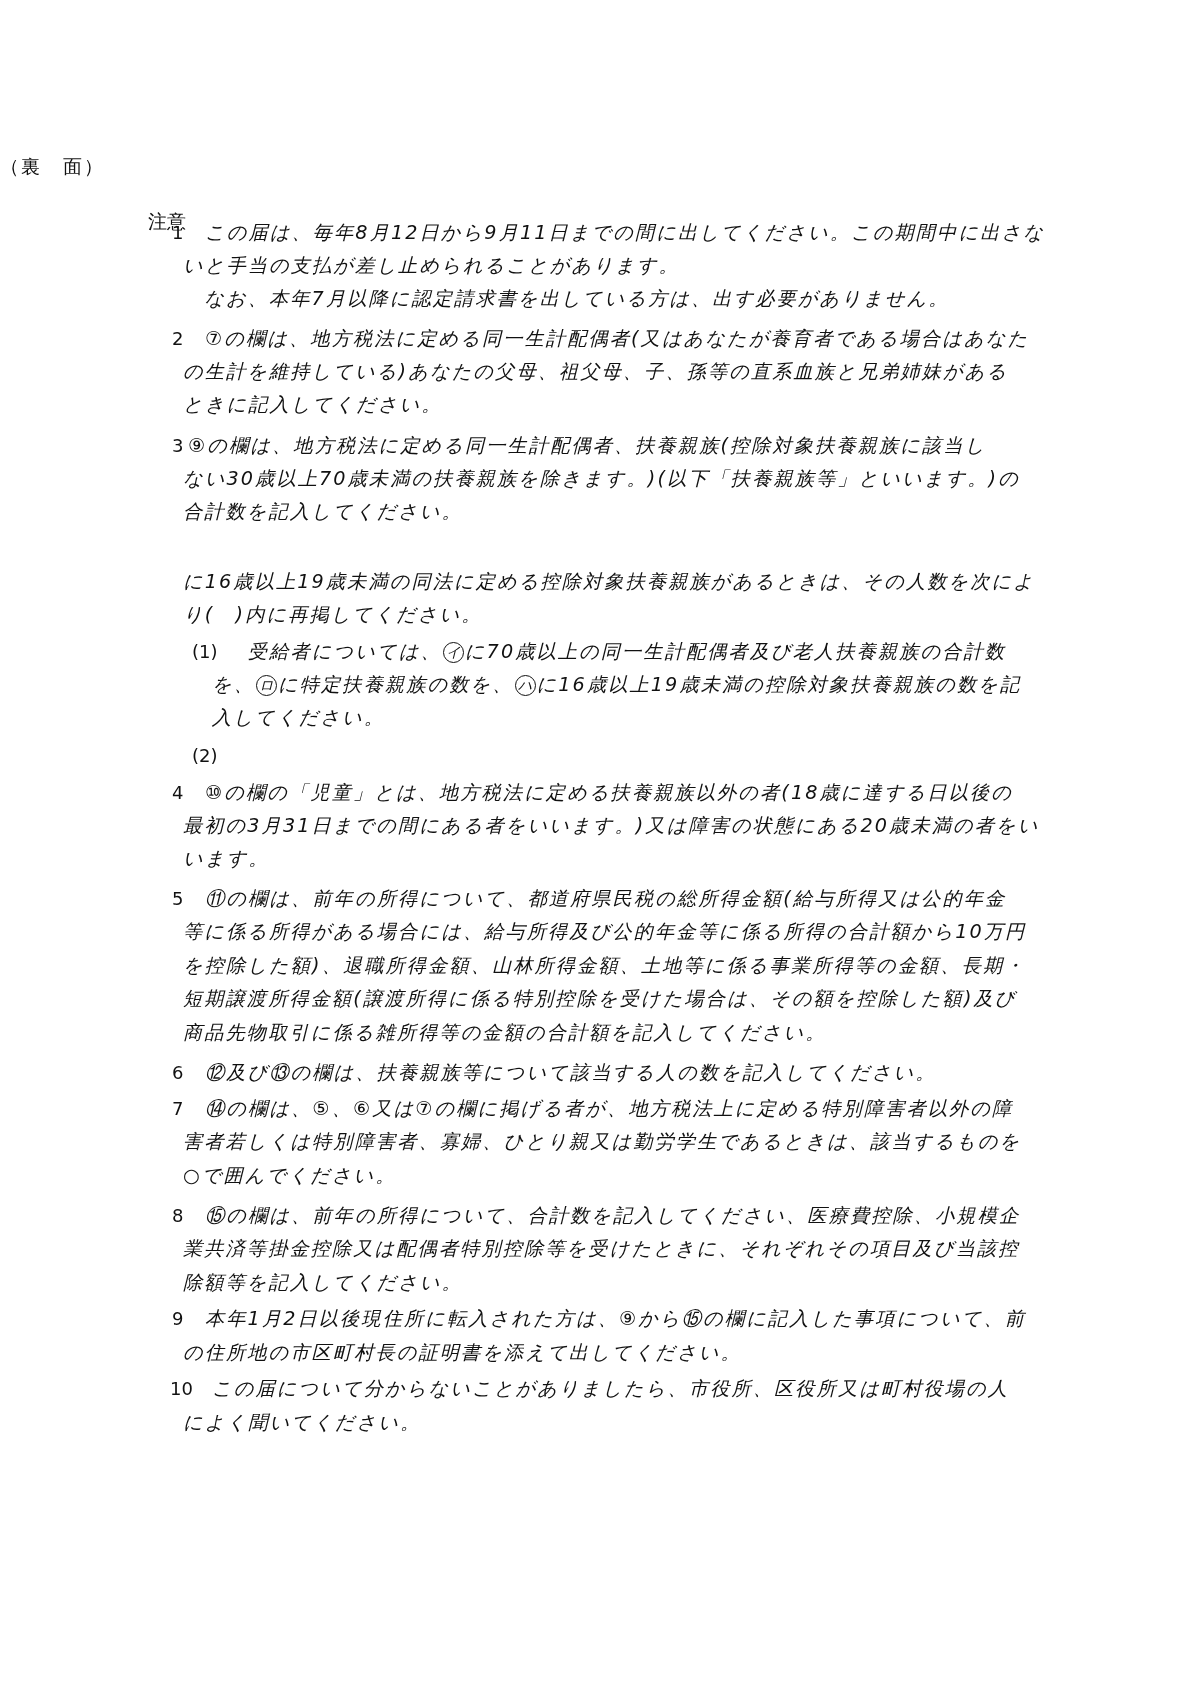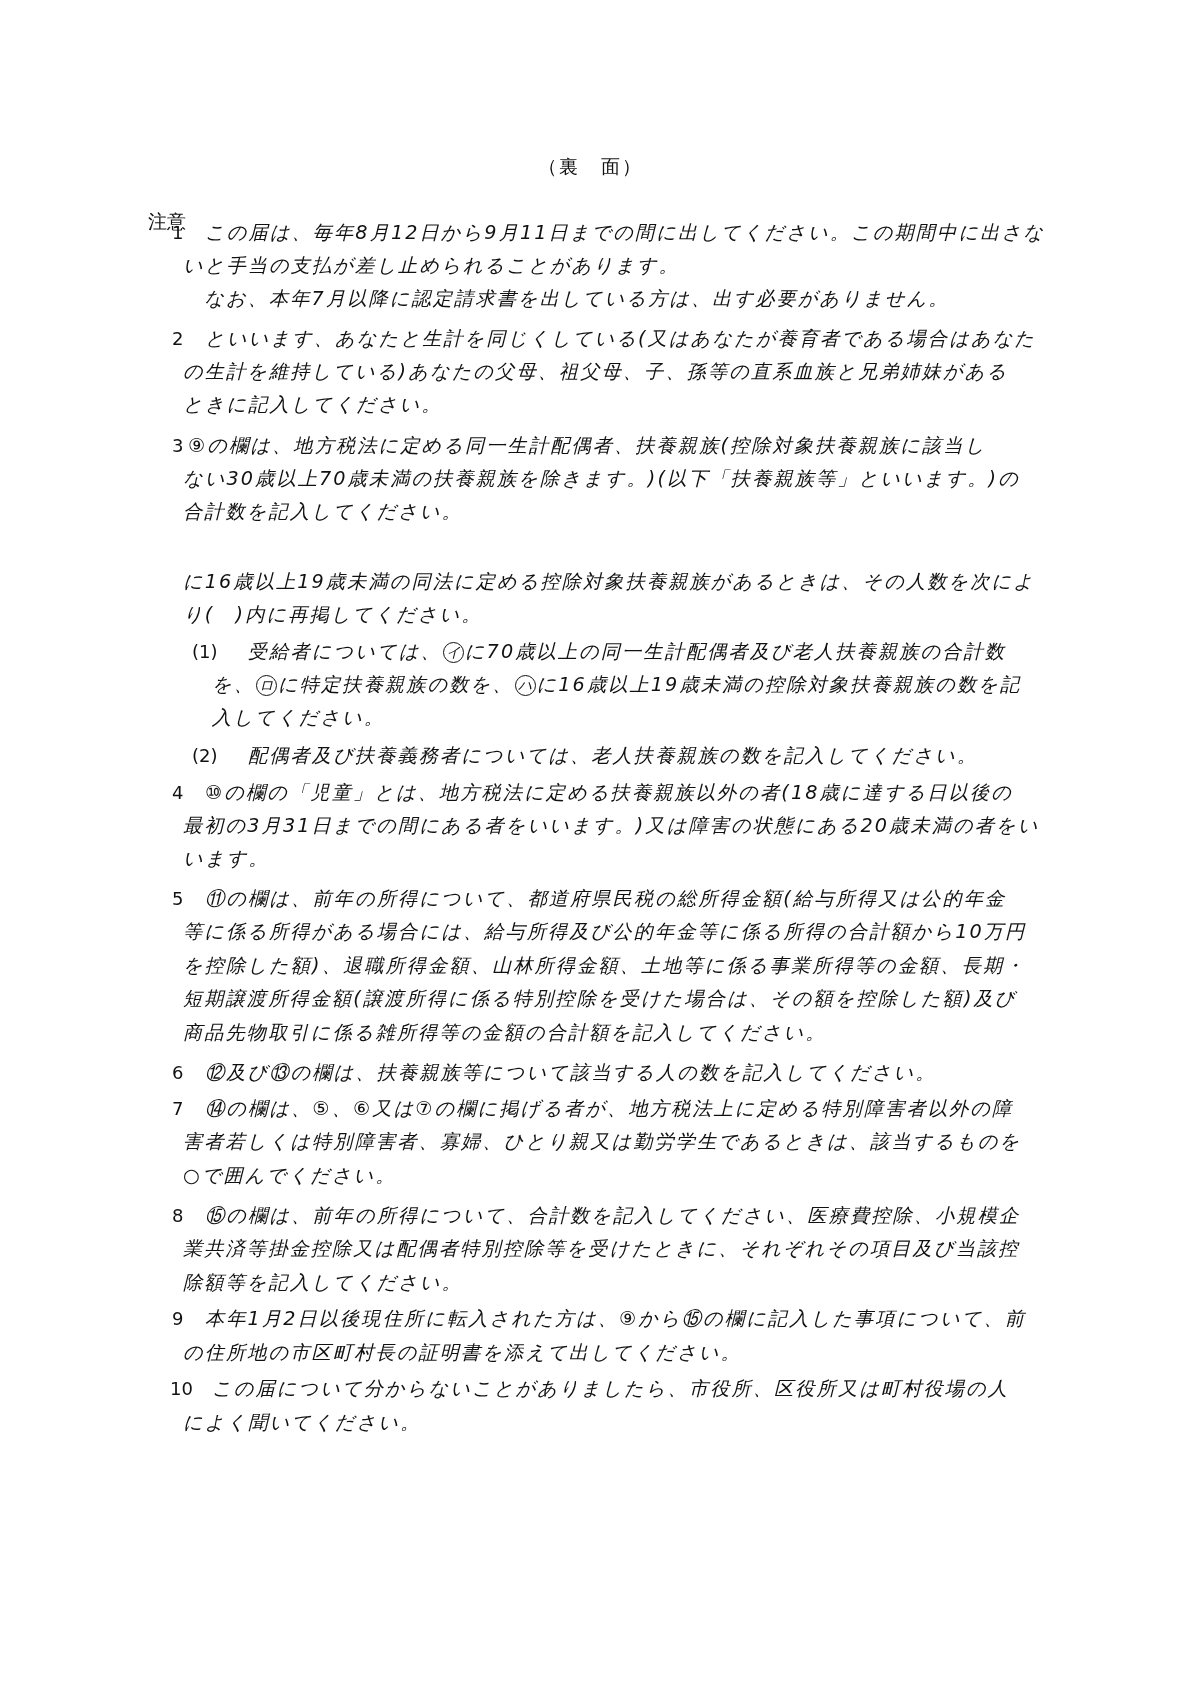--- a/index.html
+++ b/index.html
@@ -3,21 +3,21 @@
 <meta charset="utf-8">
 <style>
   html, body { margin: 0; padding: 0; background: #ffffff; }
   body {
     width: 1181px; height: 1695px; position: relative; overflow: hidden;
     font-family: "DejaVu Sans", "Liberation Sans", sans-serif;
     color: #111111;
   }
   .page { position: absolute; left: 0; top: 0; width: 1181px; height: 1695px; }
   .title {
-    position: absolute; top: 150px; left: 0; width: 1181px; text-align: center;
+    position: absolute; top: 150px; left: 0; width: 1181px; text-align: left;
     font-size: 19px; letter-spacing: 2px; line-height: 32px;
   }
   .heading {
     position: absolute; top: 185px; left: 148px; font-size: 19px; line-height: 32px; margin-top: 20px;
   }
   .line {
     position: absolute; font-size: 19.2px; line-height: 32px; white-space: nowrap;
     letter-spacing: 2.1px;
     font-style: italic;
   }
@@ -34,42 +34,41 @@
 <div class="page">
   <div class="title">（裏　面）</div>
   <div class="heading">注意</div>
 
   <div class="num" style="left:172px;top:217px">1</div>
   <div class="line" style="left:205px;top:217px">この届は、毎年8月12日から9月11日までの間に出してください。この期間中に出さな</div>
   <div class="line" style="left:183px;top:250px">いと手当の支払が差し止められることがあります。</div>
   <div class="line" style="left:183px;top:283px">　なお、本年7月以降に認定請求書を出している方は、出す必要がありません。</div>
 
   <div class="num" style="left:172px;top:323px">2</div>
-  <div class="line" style="left:205px;top:323px">といいます、あなたと生計を同じくしている(又はあなたが養育者である場合はあなた</div>
+  <div class="line" style="left:205px;top:323px">⑦の欄は、地方税法に定める同一生計配偶者(又はあなたが養育者である場合はあなた</div>
   <div class="line" style="left:183px;top:356px">の生計を維持している)あなたの父母、祖父母、子、孫等の直系血族と兄弟姉妹がある</div>
   <div class="line" style="left:183px;top:389px">ときに記入してください。</div>
 
   <div class="num" style="left:172px;top:430px">3</div>
   <div class="line" style="left:188px;top:430px">⑨の欄は、地方税法に定める同一生計配偶者、扶養親族(控除対象扶養親族に該当し</div>
   <div class="line" style="left:183px;top:463px">ない30歳以上70歳未満の扶養親族を除きます。)(以下「扶養親族等」といいます。)の</div>
   <div class="line" style="left:183px;top:496px">合計数を記入してください。</div>
   <div class="line" style="left:183px;top:566px">に16歳以上19歳未満の同法に定める控除対象扶養親族があるときは、その人数を次によ</div>
   <div class="line" style="left:183px;top:599px">り(　)内に再掲してください。</div>
 
   <div class="num" style="left:192px;top:636px">(1)</div>
   <div class="line" style="left:248px;top:636px">
     <span>受給者については、</span><span class="circ">イ</span><span>に70歳以上の同一生計配偶者及び老人扶養親族の合計数</span>
   </div>
   <div class="line" style="left:212px;top:669px">
     <span>を、</span><span class="circ">ロ</span><span>に特定扶養親族の数を、</span><span class="circ">ハ</span><span>に16歳以上19歳未満の控除対象扶養親族の数を記</span>
   </div>
   <div class="line" style="left:212px;top:702px">入してください。</div>
 
   <div class="num" style="left:192px;top:740px">(2)</div>
-  <div class="line" style="left:248px;top:740px">配偶者及び扶養義務者については、老人扶養親族の数を記入してください。</div>
 
   <div class="num" style="left:172px;top:777px">4</div>
   <div class="line" style="left:205px;top:777px">⑩の欄の「児童」とは、地方税法に定める扶養親族以外の者(18歳に達する日以後の</div>
   <div class="line" style="left:183px;top:810px">最初の3月31日までの間にある者をいいます。)又は障害の状態にある20歳未満の者をい</div>
   <div class="line" style="left:183px;top:843px">います。</div>
 
   <div class="num" style="left:172px;top:883px">5</div>
   <div class="line" style="left:205px;top:883px">⑪の欄は、前年の所得について、都道府県民税の総所得金額(給与所得又は公的年金</div>
   <div class="line" style="left:183px;top:916px">等に係る所得がある場合には、給与所得及び公的年金等に係る所得の合計額から10万円</div>
   <div class="line" style="left:183px;top:950px">を控除した額)、退職所得金額、山林所得金額、土地等に係る事業所得等の金額、長期・</div>

